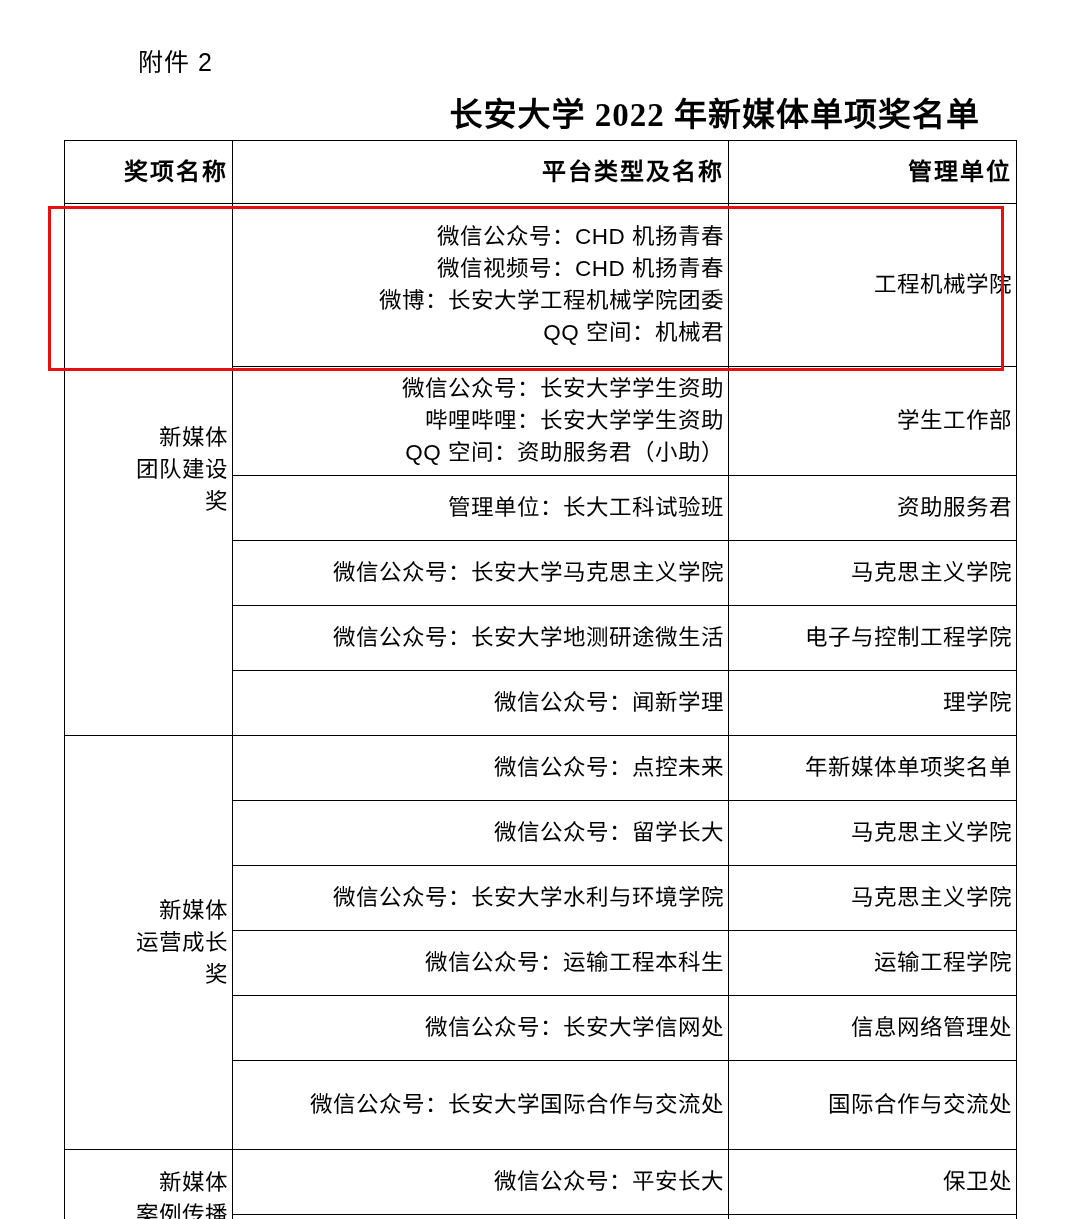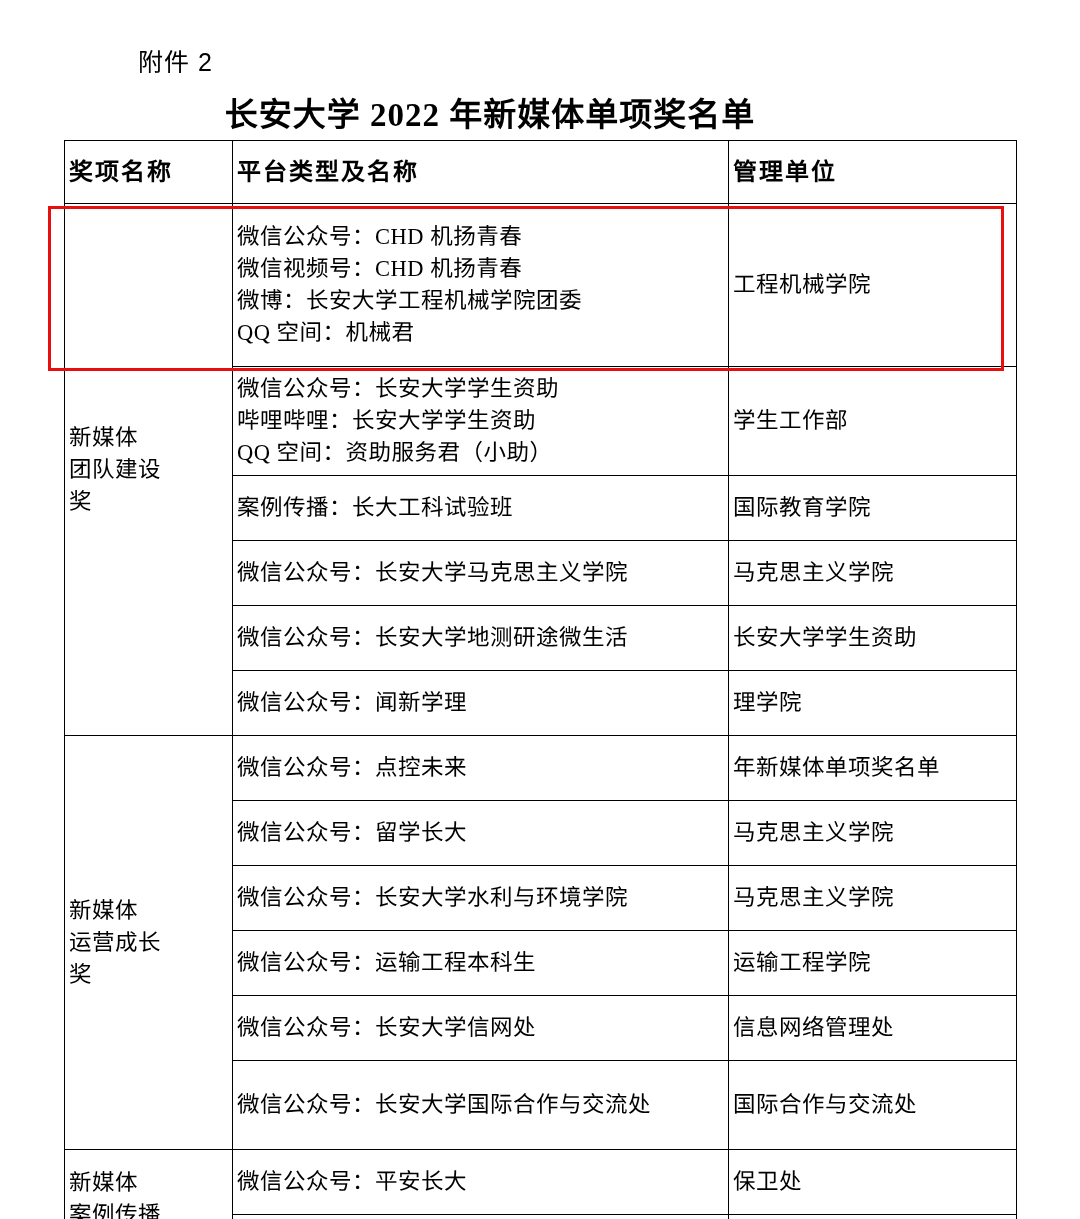--- a/index.html
+++ b/index.html
@@ -27,43 +27,43 @@
     top: 42px;
     font-size: 25px;
     letter-spacing: 1px;
     font-family: "Liberation Sans", "DejaVu Sans", sans-serif;
   }
   .doc-title {
     position: absolute;
     left: 0;
     right: 0;
     top: 88px;
-    text-align: center;
+    text-align: right;
     font-size: 33px;
     font-weight: bold;
     letter-spacing: 1px;
     font-family: "Liberation Serif", "DejaVu Serif", serif;
   }
   table.award-table {
     position: absolute;
     left: 64px;
     top: 140px;
     width: 952px;
     border-collapse: collapse;
     table-layout: fixed;
   }
   table.award-table td,
   table.award-table th {
     border: 1.6px solid #000;
     padding: 6px 4px;
-    text-align: left;
+    text-align: right;
     vertical-align: middle;
     font-size: 22.5px;
     line-height: 1.42;
-    font-family: Liberation Serif, serif;
+    font-family: Liberation Sans, sans-serif;
     font-weight: normal;
   }
   table.award-table thead td {
     font-weight: bold;
     font-size: 24px;
     padding: 14px 4px;
     letter-spacing: 2px;
   }
   .col-award { width: 168px; }
   .col-platform { width: 496px; }
@@ -132,30 +132,30 @@
 QQ 空间：机械君</td>
         <td class="unit-cell">工程机械学院</td>
       </tr>
       <tr class="row-med">
         <td class="platform-cell">微信公众号：长安大学学生资助
 哔哩哔哩：长安大学学生资助
 QQ 空间：资助服务君（小助）</td>
         <td class="unit-cell">学生工作部</td>
       </tr>
       <tr class="row-norm">
-        <td class="platform-cell">案例传播：长大工科试验班</td>
-        <td class="unit-cell">国际教育学院</td>
+        <td class="platform-cell">管理单位：长大工科试验班</td>
+        <td class="unit-cell">资助服务君</td>
       </tr>
       <tr class="row-norm">
         <td class="platform-cell">微信公众号：长安大学马克思主义学院</td>
         <td class="unit-cell">马克思主义学院</td>
       </tr>
       <tr class="row-norm">
         <td class="platform-cell">微信公众号：长安大学地测研途微生活</td>
-        <td class="unit-cell">长安大学学生资助</td>
+        <td class="unit-cell">电子与控制工程学院</td>
       </tr>
       <tr class="row-norm">
         <td class="platform-cell">微信公众号：闻新学理</td>
         <td class="unit-cell">理学院</td>
       </tr>
 
       <tr class="row-norm">
         <td class="award-cell platform-cell" rowspan="6">新媒体
 运营成长
 奖</td>

